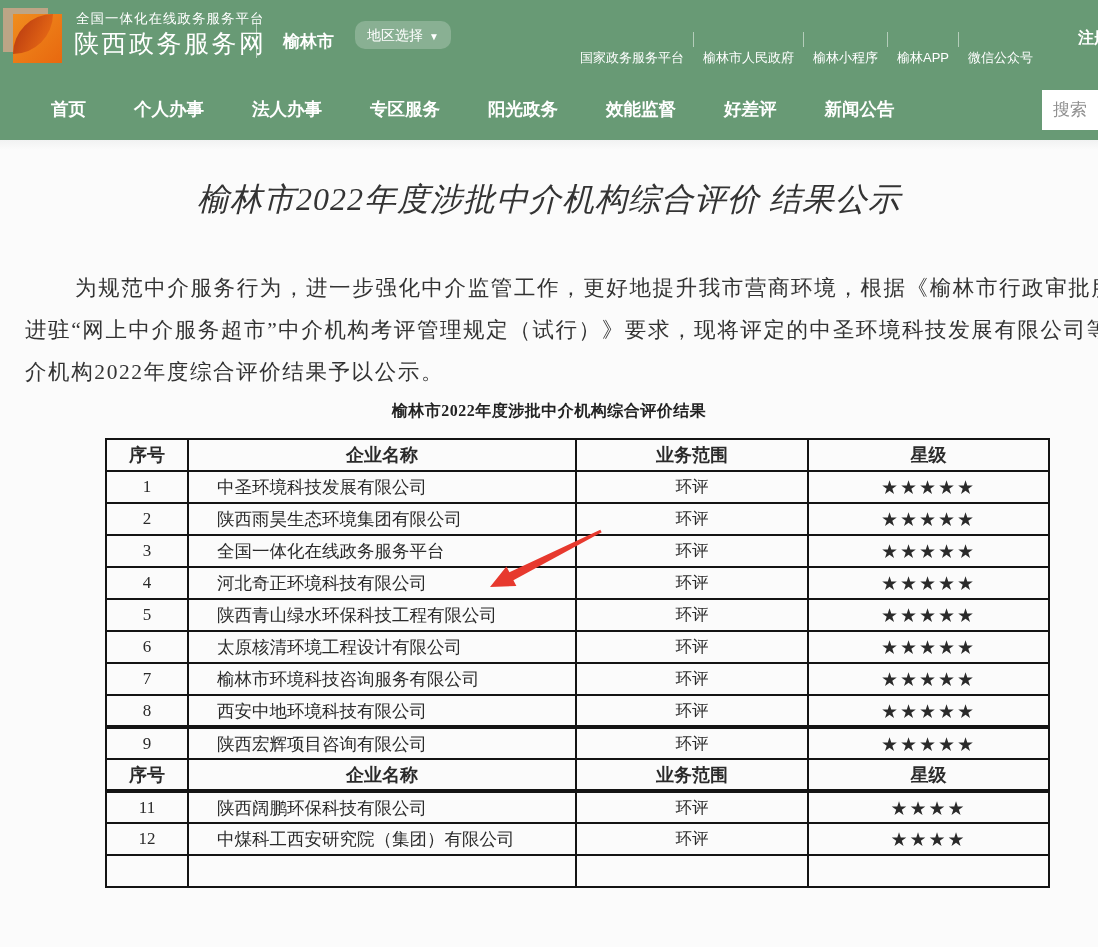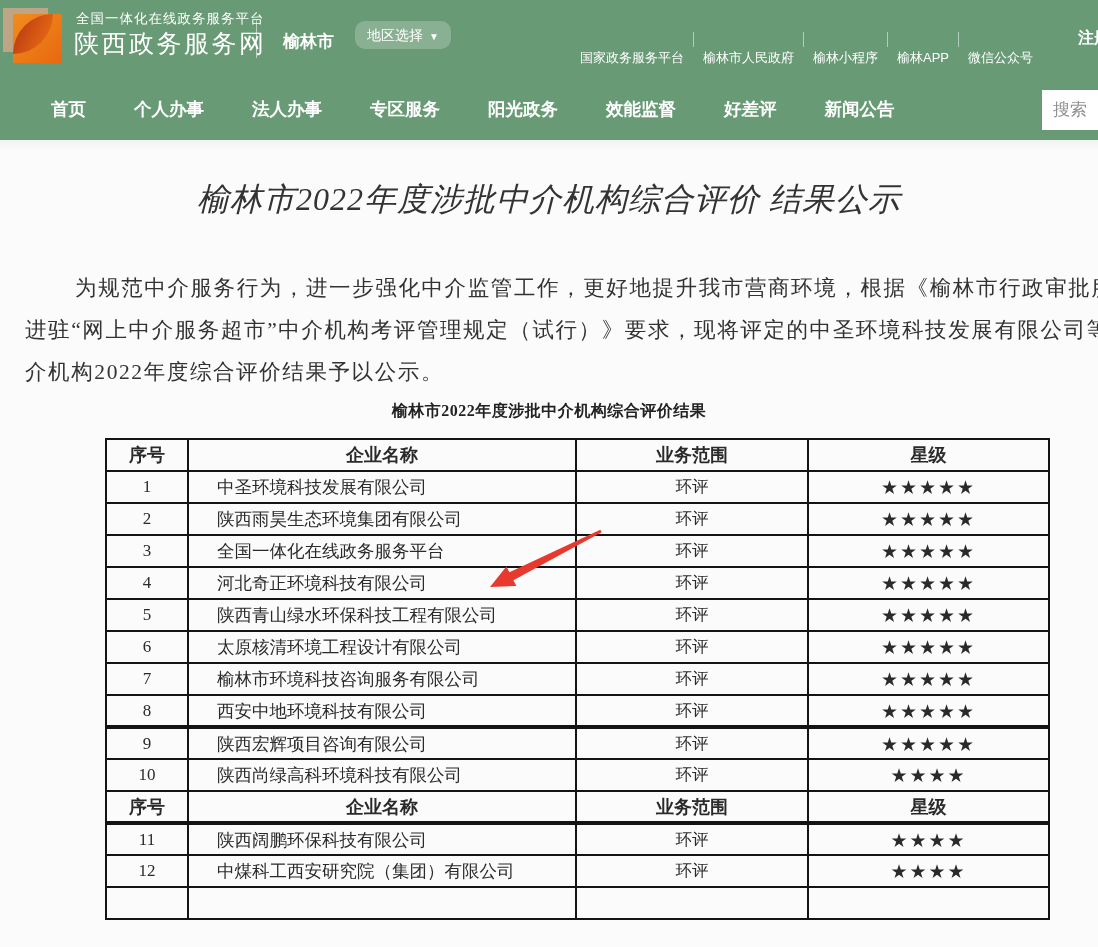--- a/index.html
+++ b/index.html
@@ -189,26 +189,20 @@
           <td class="c-scope">环评</td>
           <td class="c-stars">★★★★★</td>
         </tr>
         <tr class="thick-top">
           <td class="c-no">9</td>
           <td class="c-name">陕西宏辉项目咨询有限公司</td>
           <td class="c-scope">环评</td>
           <td class="c-stars">★★★★★</td>
         </tr>
         <tr>
-          <td class="c-no">10</td>
-          <td class="c-name">陕西尚绿高科环境科技有限公司</td>
-          <td class="c-scope">环评</td>
-          <td class="c-stars">★★★★</td>
-        </tr>
-        <tr>
           <th>序号</th>
           <th>企业名称</th>
           <th>业务范围</th>
           <th>星级</th>
         </tr>
         <tr class="thick-top">
           <td class="c-no">11</td>
           <td class="c-name">陕西阔鹏环保科技有限公司</td>
           <td class="c-scope">环评</td>
           <td class="c-stars">★★★★</td>

